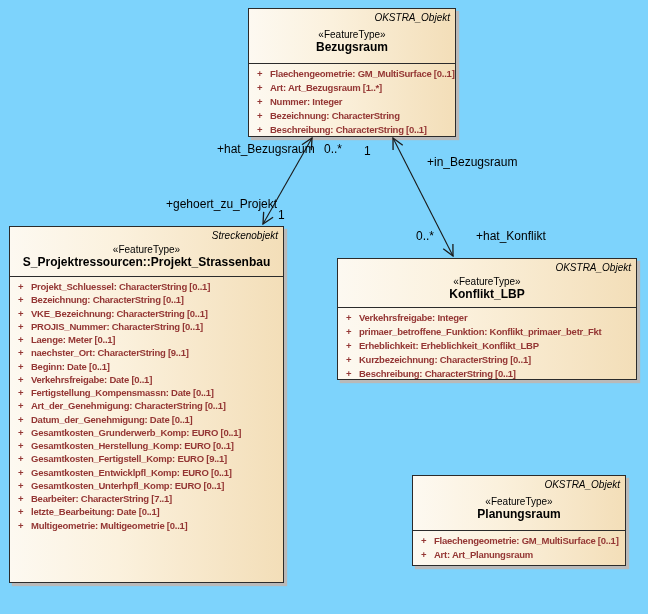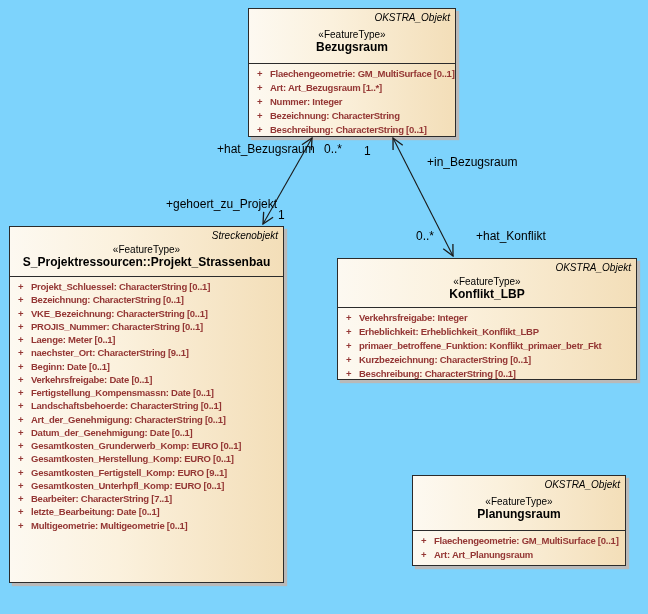--- a/index.html
+++ b/index.html
@@ -131,38 +131,38 @@
         <div class="attr-row">
         <span class="vis">+</span><span>Beginn: Date [0..1]</span>
       </div>
         <div class="attr-row">
         <span class="vis">+</span><span>Verkehrsfreigabe: Date [0..1]</span>
       </div>
         <div class="attr-row">
         <span class="vis">+</span><span>Fertigstellung_Kompensmassn: Date [0..1]</span>
       </div>
         <div class="attr-row">
-        <span class="vis">+</span><span>Landschaftsbehoerde: CharacterString [0..1]</span>
-      </div>
-        <div class="attr-row">
         <span class="vis">+</span><span>Art_der_Genehmigung: CharacterString [0..1]</span>
       </div>
         <div class="attr-row">
         <span class="vis">+</span><span>Datum_der_Genehmigung: Date [0..1]</span>
       </div>
         <div class="attr-row">
         <span class="vis">+</span><span>Gesamtkosten_Grunderwerb_Komp: EURO [0..1]</span>
       </div>
         <div class="attr-row">
         <span class="vis">+</span><span>Gesamtkosten_Herstellung_Komp: EURO [0..1]</span>
       </div>
         <div class="attr-row">
         <span class="vis">+</span><span>Gesamtkosten_Fertigstell_Komp: EURO [9..1]</span>
       </div>
         <div class="attr-row">
+        <span class="vis">+</span><span>Gesamtkosten_Entwicklpfl_Komp: EURO [0..1]</span>
+      </div>
+        <div class="attr-row">
         <span class="vis">+</span><span>Gesamtkosten_Unterhpfl_Komp: EURO [0..1]</span>
       </div>
         <div class="attr-row">
         <span class="vis">+</span><span>Bearbeiter: CharacterString [7..1]</span>
       </div>
         <div class="attr-row">
         <span class="vis">+</span><span>letzte_Bearbeitung: Date [0..1]</span>
       </div>
         <div class="attr-row">
         <span class="vis">+</span><span>Multigeometrie: Multigeometrie [0..1]</span>
@@ -174,24 +174,24 @@
     <div class="hdr">
       <div class="tag">OKSTRA_Objekt</div>
       <div class="stereo">«FeatureType»</div>
       <div class="cname">Konflikt_LBP</div>
     </div>
     <div class="attrs">
         <div class="attr-row">
         <span class="vis">+</span><span>Verkehrsfreigabe: Integer</span>
       </div>
         <div class="attr-row">
+        <span class="vis">+</span><span>primaer_betroffene_Funktion: Konflikt_primaer_betr_Fkt</span>
+      </div>
+        <div class="attr-row">
         <span class="vis">+</span><span>Erheblichkeit: Erheblichkeit_Konflikt_LBP</span>
-      </div>
-        <div class="attr-row">
-        <span class="vis">+</span><span>primaer_betroffene_Funktion: Konflikt_primaer_betr_Fkt</span>
       </div>
         <div class="attr-row">
         <span class="vis">+</span><span>Kurzbezeichnung: CharacterString [0..1]</span>
       </div>
         <div class="attr-row">
         <span class="vis">+</span><span>Beschreibung: CharacterString [0..1]</span>
       </div>
       </div>
   </div>
 

